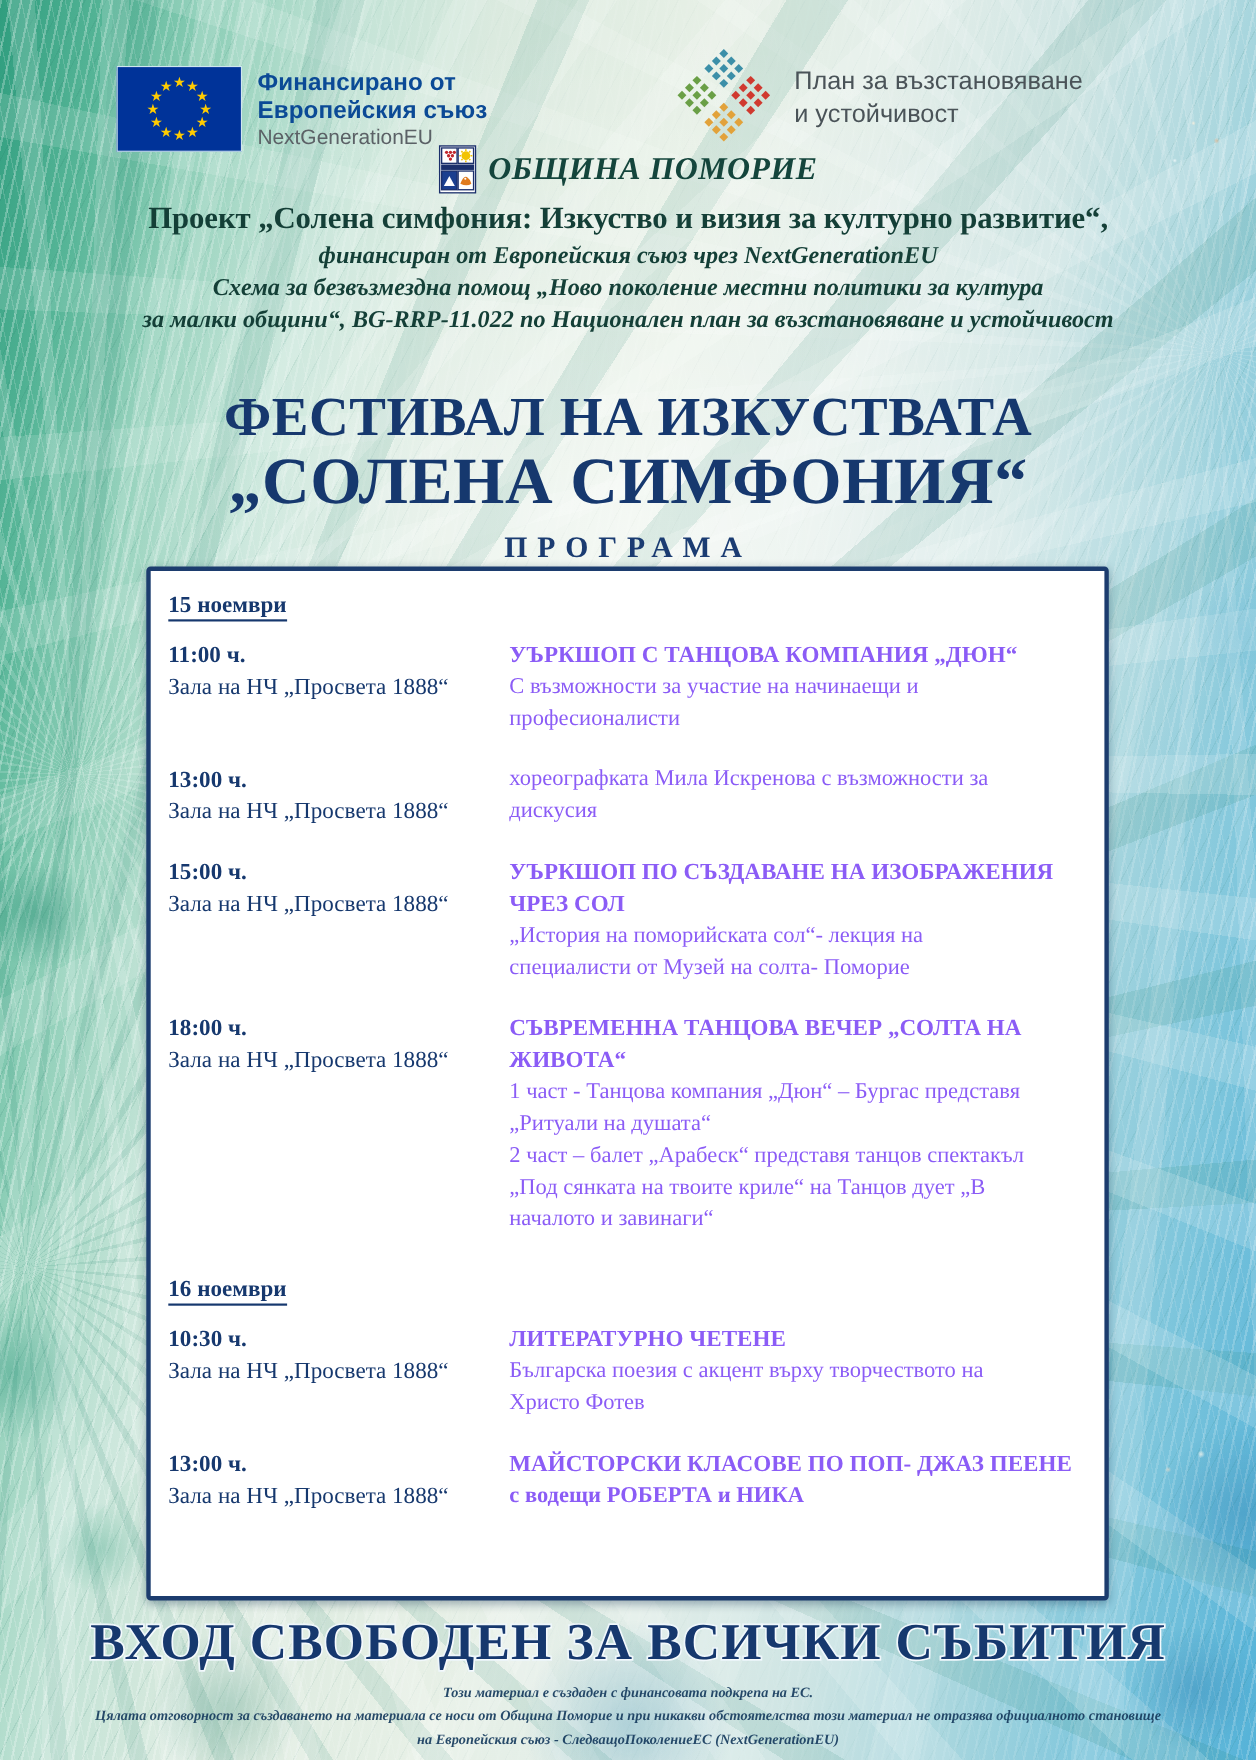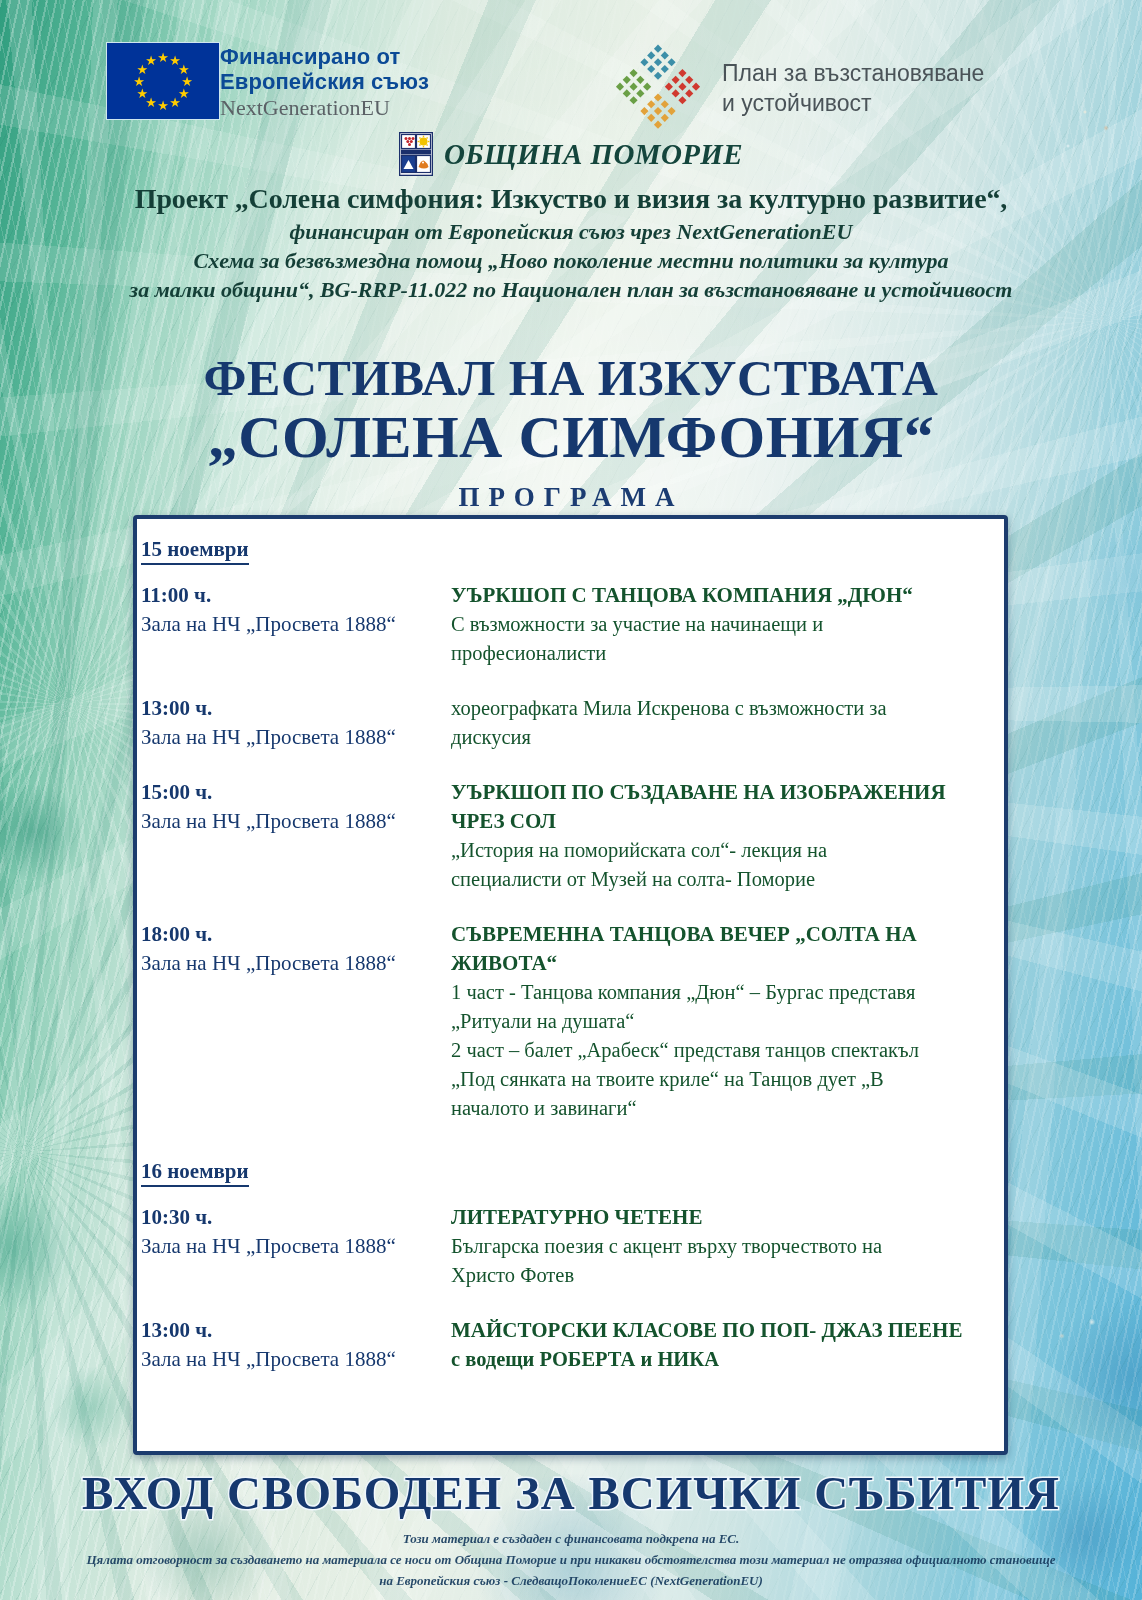--- a/index.html
+++ b/index.html
@@ -97,22 +97,22 @@
   }
 
   
   .logo-row {
     position: absolute;
     top: 40px; left: 0; right: 0;
     height: 92px;
   }
   .eu-block {
     position: absolute;
-    left: 106px; top: 2px;
-    display: flex; align-items: center; 
+    left: 106px; top: 20px;
+    display: flex; align-items: center; gap: 14px;
   }
   .eu-flag {
     width: 112px; height: 76px;
     background: #003399;
     border: 1px solid #cfe6ef;
     position: relative;
     flex: 0 0 auto;
   }
   .eu-flag .star {
     position: absolute;
@@ -126,22 +126,22 @@
   .eu-text { padding-top: 2px; }
   .eu-l1, .eu-l2 {
     font-family: "Liberation Sans", sans-serif;
     font-weight: bold;
     font-size: 22px;
     line-height: 25px;
     color: #0b4a96;
     letter-spacing: .1px;
   }
   .eu-l3 {
-    font-family: Liberation Serif, serif;
-    font-size: 22px;
+    font-family: Liberation Sans, sans-serif;
+    font-size: 19px;
     line-height: 24px;
     color: #5b6166;
     margin-top: 2px;
   }
 
   .rrp-block {
     position: absolute;
     left: 610px; top: 0;
     display: flex; align-items: center; gap: 16px;
   }
@@ -234,21 +234,21 @@
     position: absolute;
     left: 133px; top: 515px;
     width: 875px; height: 940px;
     background: #ffffff;
     border: 4px solid #1c3c6e;
     border-radius: 4px;
     box-shadow: 0 3px 9px rgba(10,40,70,.35);
     box-sizing: border-box;
     overflow: hidden;
   }
-  .box-inner { padding: 18px 24px 10px 4px; }
+  .box-inner { padding: 18px 24px 10px 16px; }
 
   .day-head {
     font-weight: bold;
     font-size: 21px;
     color: #16386e;
     display: inline-block;
     border-bottom: 2px solid #16386e;
     padding-bottom: 1px;
     margin-bottom: 16px;
   }
@@ -265,21 +265,21 @@
   }
   .ev-time {
     font-weight: bold;
     font-size: 21px;
     line-height: 29px;
   }
   .ev-place {
     font-size: 21px;
     line-height: 29px;
   }
-  .ev-what { flex: 1 1 auto; color: #14532d; }
+  .ev-what { flex: 1 1 auto; color: #8b5cf6; }
   .ev-title {
     font-weight: bold;
     font-size: 21px;
     line-height: 29px;
   }
   .ev-title .plain { font-weight: normal; }
   .ev-desc {
     font-size: 20.5px;
     line-height: 29px;
   }

